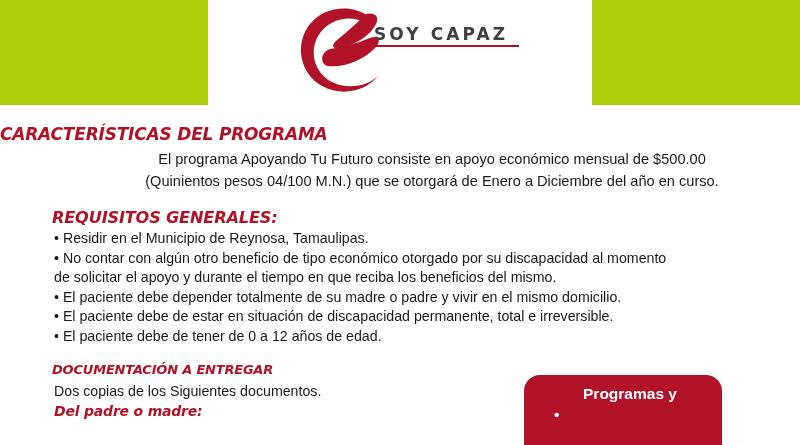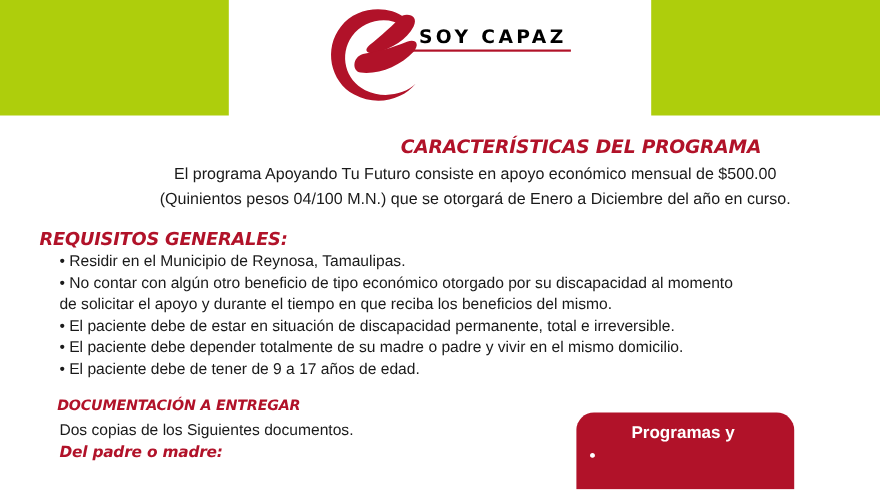--- a/index.html
+++ b/index.html
@@ -57,25 +57,24 @@
     line-height: 31px;
     color: #7b3f9e;
     letter-spacing: -0.5px;
     white-space: nowrap;
   }
   .logo-soycapaz {
     font-family: "DejaVu Sans", sans-serif;
     font-weight: bold;
     font-size: 17px;
     line-height: 19px;
-    color: #000000;
+    color: #404040;
     letter-spacing: 3.1px;
     white-space: nowrap;
     padding-top: 1px;
-    text-align: center;
   }
   .logo-rule {
     width: 145px;
     height: 2px;
     background: #b11229;
     margin-top: 1px;
   }
 
   .heading {
     font-family: "DejaVu Sans", sans-serif;
@@ -92,38 +91,38 @@
     color: #1a1a1a;
     white-space: nowrap;
   }
 
   
   #title-caracteristicas {
     position: absolute;
     left: 0;
     top: 124px;
     width: 692px;
-    text-align: right;
+    text-align: left;
     font-size: 17px;
     line-height: 20px;
   }
   #intro {
     position: absolute;
     left: 0;
     top: 149px;
     width: 800px;
     text-align: center;
     padding-left: 32px;
   }
   #intro .bodyline { line-height: 21.5px; font-size: 14.6px; }
 
   
   #title-requisitos {
     position: absolute;
-    left: 36px;
+    left: 52px;
     top: 208px;
     font-size: 16.2px;
     line-height: 19px;
   }
   #requisitos-list {
     position: absolute;
     left: 54px;
     top: 229px;
     width: 700px;
   }
@@ -158,21 +157,21 @@
   
   #red-box {
     position: absolute;
     left: 524px;
     top: 375px;
     width: 198px;
     height: 70px;
     background: #b11229;
     border-radius: 16px 16px 0 0;
     box-sizing: border-box;
-    padding: 8px 6px 0 2px;
+    padding: 8px 6px 0 20px;
     text-align: center;
     overflow: hidden;
   }
   #red-box .rb-line {
     font-family: "Liberation Sans", sans-serif;
     font-weight: bold;
     font-size: 15.5px;
     line-height: 21px;
     color: #ffffff;
     white-space: nowrap;
@@ -219,23 +218,23 @@
     <div class="bodyline">El programa Apoyando Tu Futuro consiste en apoyo económico mensual de $500.00</div>
     <div class="bodyline">(Quinientos pesos 04/100 M.N.) que se otorgará de Enero a Diciembre del año en curso.</div>
   </div>
 
   <div id="title-requisitos" class="heading">REQUISITOS GENERALES:</div>
 
   <div id="requisitos-list">
     <div class="bodyline">• Residir en el Municipio de Reynosa, Tamaulipas.</div>
     <div class="bodyline">• No contar con algún otro beneficio de tipo económico otorgado por su discapacidad al momento</div>
     <div class="bodyline">de solicitar el apoyo y durante el tiempo en que reciba los beneficios del mismo.</div>
+    <div class="bodyline">• El paciente debe depender totalmente de su madre o padre y vivir en el mismo domicilio.</div>
     <div class="bodyline">• El paciente debe de estar en situación de discapacidad permanente, total e irreversible.</div>
-    <div class="bodyline">• El paciente debe depender totalmente de su madre o padre y vivir en el mismo domicilio.</div>
-    <div class="bodyline">• El paciente debe de tener de 9 a 17 años de edad.</div>
+    <div class="bodyline">• El paciente debe de tener de 0 a 12 años de edad.</div>
   </div>
 
   <div id="title-documentacion" class="heading">DOCUMENTACIÓN A ENTREGAR</div>
 
   <div id="doc-intro" class="bodyline">Dos copias de los Siguientes documentos.</div>
 
   <div id="subtitle-padre" class="heading">Del padre o madre:</div>
 
   <div id="doc-list">
     <div class="bodyline">• Identificación Oficial.</div>

